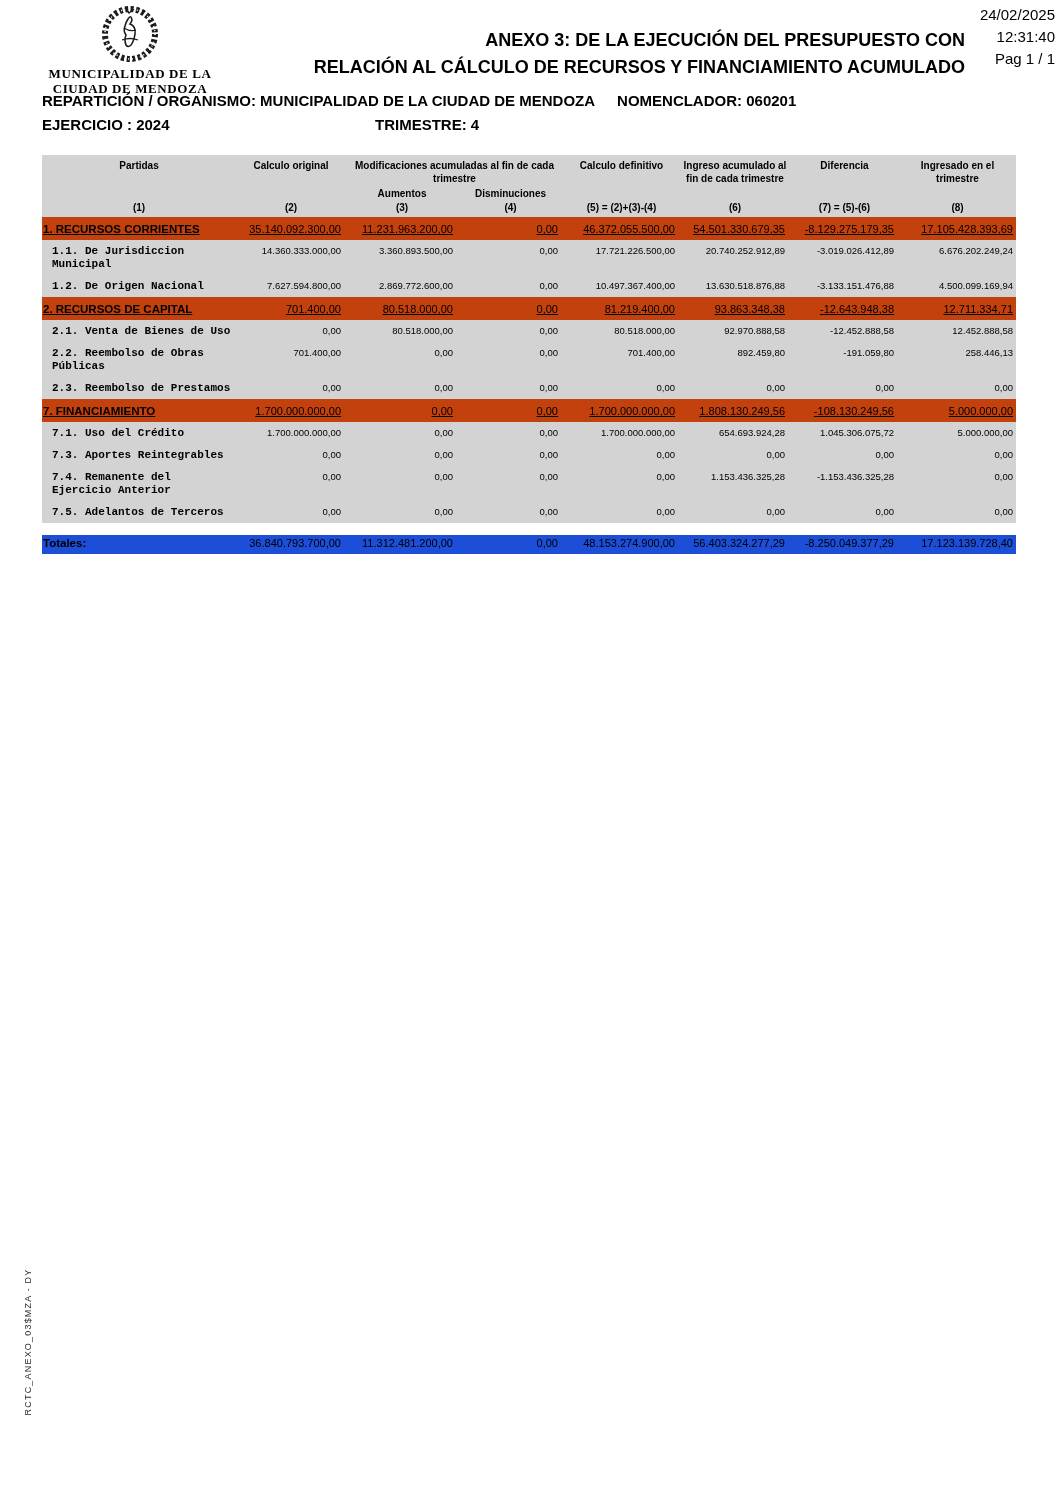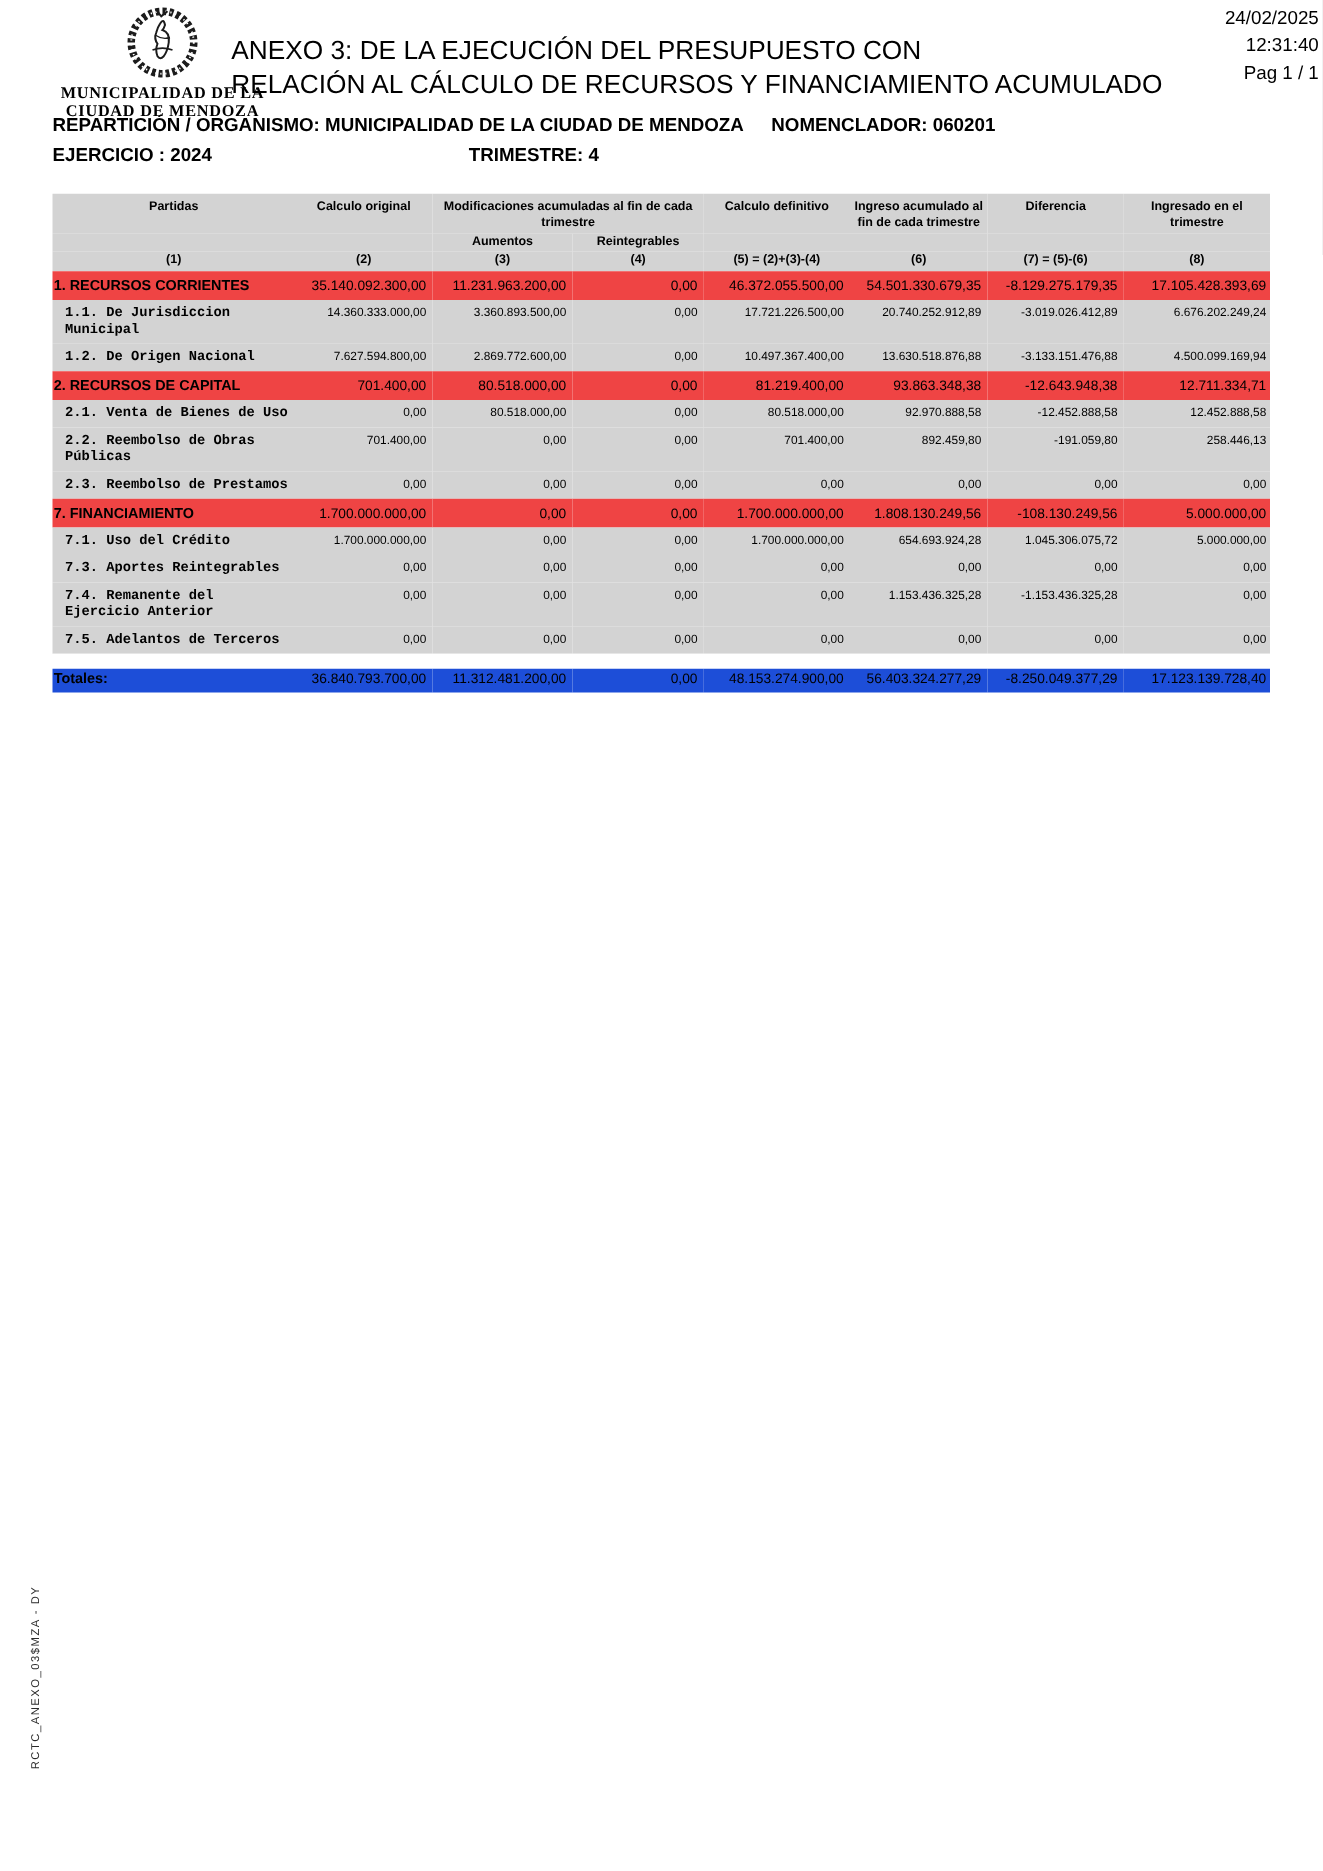--- a/index.html
+++ b/index.html
@@ -27,23 +27,23 @@
     font-weight: bold;
     font-size: 13px;
     line-height: 15px;
     letter-spacing: 0.6px;
     white-space: nowrap;
   }
   .title-block {
     position: absolute;
     top: 27px; left: 185px;
     width: 780px;
-    text-align: left;
-    font-weight: normal;
-    font-size: 21px;
+    text-align: right;
+    font-weight: bold;
+    font-size: 18px;
     line-height: 27px;
   }
   .date-block {
     position: absolute;
     top: 4px; right: 3px;
     text-align: right;
     font-size: 15px;
     line-height: 22px;
   }
 
@@ -92,21 +92,21 @@
   }
   tbody td.num {
     text-align: right;
     padding: 5px 5px 4px 1px;
     font-size: 11px;
     line-height: 12px;
     white-space: nowrap;
   }
   tbody td:last-child { padding-right: 3px; margin-top: 11px; }
 
-  tr.main td { background: #ef4444; }
+  tr.main td { background: #c2410c; text-decoration: underline; }
   tr.main td.label { font-size: 11.5px; padding-top: 6px; }
   tr.main td.num { font-size: 11px; padding-top: 6px; }
   tr.sub td { background: #d3d3d3; }
   tr.sub td.label { padding-left: 10px; font-family: Liberation Mono, monospace; }
   tr.sub td.num { font-size: 9.5px; }
 
   tr.spacer td { background: #ffffff; height: 12px; padding: 0; }
   tr.totals td { background: #1d4ed8; }
   tr.totals td.label { font-size: 11.5px; padding-top: 2px; }
   tr.totals td.num { font-size: 11px; padding-top: 2px; }
@@ -182,21 +182,21 @@
         <th colspan="2">Modificaciones acumuladas al fin de cada trimestre</th>
         <th>Calculo definitivo</th>
         <th>Ingreso acumulado al fin de cada trimestre</th>
         <th>Diferencia</th>
         <th>Ingresado en el trimestre</th>
       </tr>
       <tr class="h2">
         <th></th>
         <th></th>
         <th>Aumentos</th>
-        <th>Reintegrables</th>
+        <th>Disminuciones</th>
         <th></th>
         <th></th>
         <th></th>
         <th></th>
       </tr>
       <tr class="h3">
         <th>(1)</th>
         <th>(2)</th>
         <th>(3)</th>
         <th>(4)</th>

